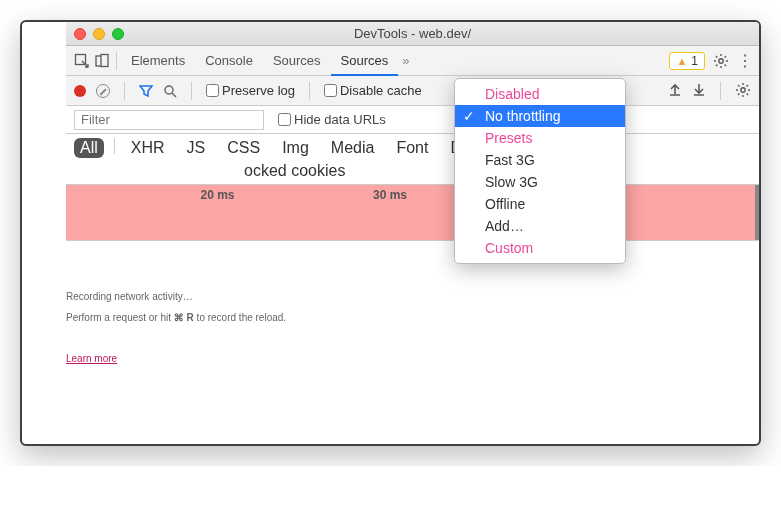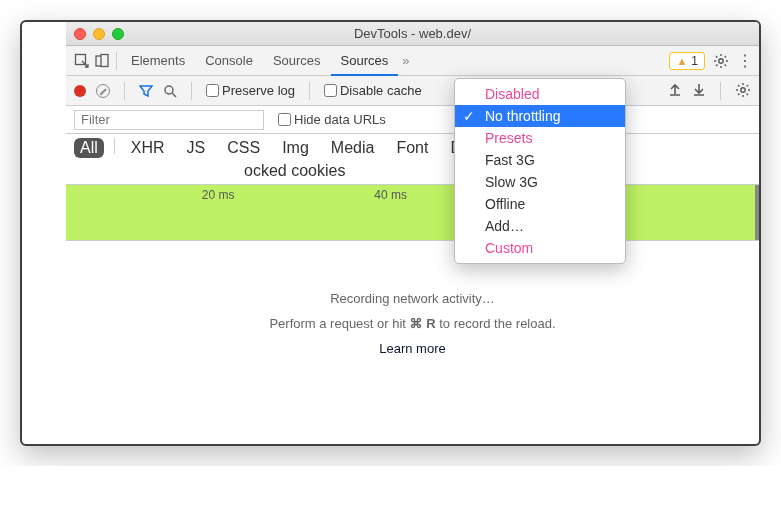--- a/index.html
+++ b/index.html
@@ -39,28 +39,28 @@
   .filterbar { height: 28px; border-bottom: 1px solid #ccc; display: flex; align-items: center; padding: 0 8px; gap: 14px; font-size: 13px; color: #444; }
   .filter-input { width: 190px; height: 20px; border: 1px solid #ccc; padding: 2px 6px; font-size: 13px; color: #999; }
   
   .typebar { border-bottom: 1px solid #ccc; padding: 4px 8px; display: flex; flex-wrap: wrap; align-items: flex-start; gap: 10px; font-size: 16px; color: #333; row-gap:4px;}
   .type-chip { padding: 1px 6px; border-radius: 6px; }
   .type-chip.active { background: #555; color: #fff; }
   .sep-v { width:1px; height:16px; background:#ccc; }
   
   .blocked-row { border-bottom: 1px solid #ccc; padding: 4px 8px; display:flex; align-items:center; gap:6px; font-size:13px;}
   
-  .timeline { height: 56px; border-bottom: 1px solid #ccc; position: relative; background:#bef264; }
+  .timeline { height: 56px; border-bottom: 1px solid #ccc; position: relative; background:#fca5a5;font-weight:bold; }
   .tick-row { position:absolute; top:3px; left:0; right:3px; display:flex; }
   .tick { flex:1; text-align:right; font-size:12px; color:#555; padding-right:4px;}
   .right-edge { position:absolute; right:0; top:0; bottom:0; width:4px; background:#888;}
   
-  .empty { flex:1; display:flex; flex-direction:column; align-items:center; justify-content:center; gap:10px; color:#666; font-size:13px; padding-top:50px;}
+  .empty { flex:1; display:flex; flex-direction:column; justify-content:center; gap:10px; color:#666; font-size:10px; padding-top:50px;}
   .empty .hint { color:#666; }
-  .link { color:#0f172a; cursor:pointer; }
+  .link { color:#be185d; text-decoration:underline; cursor:pointer;margin-top:20px; }
   
   .dropdown { position:absolute; top:56px; left:432px; width:172px; background:#fff; border:1px solid #bbb; border-radius:5px; box-shadow:0 6px 20px rgba(0,0,0,0.25); padding:4px 0; z-index:100; font-size:14px; }
   .dd-item { padding:3px 12px 3px 30px; position:relative; color:#333; }
   .dd-header { color:#ec4899; }
   .dd-selected { background:#2979ff; color:#fff; }
   .dd-check { position:absolute; left:8px; }
   
   svg { display:block; }
 </style>
 </head>
@@ -180,21 +180,21 @@
     <span class="type-chip">WS</span>
     <span class="type-chip">Manife</span>
     <span style="width:160px"></span>
     <span>ocked cookies</span>
   </div>
 
 
   <div class="timeline">
     <div class="tick-row">
       <div class="tick">20 ms</div>
-      <div class="tick">40 ms</div>
+      <div class="tick">30 ms</div>
       <div class="tick">60 ms</div>
       <div class="tick"></div>
     </div>
     <div class="right-edge"></div>
   </div>
 
   <div class="empty">
     <div class="hint">Recording network activity…</div>
     <div class="hint">
       <span>Perform a request or hit </span><b>⌘ R</b><span> to record the reload.</span>

